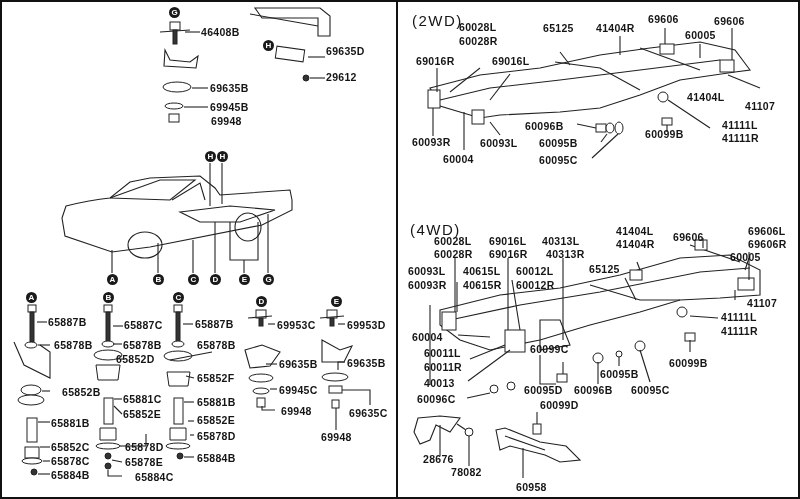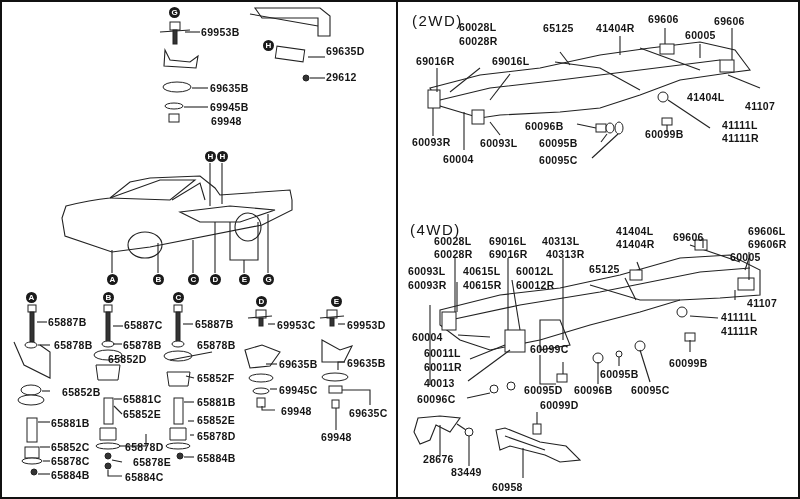--- a/index.html
+++ b/index.html
@@ -250,21 +250,21 @@
   <line class="ln" x1="270" y1="389" x2="277" y2="389"></line>
   <path class="ln" d="M262 406 L262 410 L275 410"></path>
   <line class="ln" x1="338" y1="324" x2="345" y2="324"></line>
   <path class="ln" d="M338 370 L338 362 L345 362"></path>
   <path class="ln" d="M342 390 L370 390 L370 405"></path>
   <line class="ln" x1="336" y1="408" x2="336" y2="430"></line>
 </svg>
 
 <div class="circ" style="left:169px;top:7px">G</div>
 <div class="circ" style="left:263px;top:40px">H</div>
-<div class="lbl" style="left:201px;top:26px">69953B</div>
+<div class="lbl" style="left:201px;top:26px">46408B</div>
 <div class="lbl" style="left:210px;top:82px">69635B</div>
 <div class="lbl" style="left:210px;top:101px">69945B</div>
 <div class="lbl" style="left:211px;top:115px">69948</div>
 <div class="lbl" style="left:326px;top:45px">69635D</div>
 <div class="lbl" style="left:326px;top:71px">29612</div>
 
 <div class="circ" style="left:205px;top:151px">H</div>
 <div class="circ" style="left:217px;top:151px">H</div>
 <div class="circ" style="left:107px;top:274px">A</div>
 <div class="circ" style="left:153px;top:274px">B</div>
@@ -278,26 +278,26 @@
 <div class="lbl" style="left:54px;top:339px">65878B</div>
 <div class="lbl" style="left:62px;top:386px">65852B</div>
 <div class="lbl" style="left:51px;top:417px">65881B</div>
 <div class="lbl" style="left:51px;top:441px">65852C</div>
 <div class="lbl" style="left:51px;top:455px">65878C</div>
 <div class="lbl" style="left:51px;top:469px">65884B</div>
 
 <div class="circ" style="left:103px;top:292px">B</div>
 <div class="lbl" style="left:124px;top:319px">65887C</div>
 <div class="lbl" style="left:123px;top:339px">65878B</div>
-<div class="lbl" style="left:108px;top:353px">65852D</div>
+<div class="lbl" style="left:116px;top:353px">65852D</div>
 <div class="lbl" style="left:123px;top:393px">65881C</div>
 <div class="lbl" style="left:123px;top:408px">65852E</div>
 <div class="lbl" style="left:125px;top:441px">65878D</div>
-<div class="lbl" style="left:133px;top:456px">65878E</div>
-<div class="lbl" style="left:125px;top:471px">65884C</div>
+<div class="lbl" style="left:125px;top:456px">65878E</div>
+<div class="lbl" style="left:135px;top:471px">65884C</div>
 
 <div class="circ" style="left:173px;top:292px">C</div>
 <div class="lbl" style="left:195px;top:318px">65887B</div>
 <div class="lbl" style="left:197px;top:339px">65878B</div>
 <div class="lbl" style="left:197px;top:372px">65852F</div>
 <div class="lbl" style="left:197px;top:396px">65881B</div>
 <div class="lbl" style="left:197px;top:414px">65852E</div>
 <div class="lbl" style="left:197px;top:430px">65878D</div>
 <div class="lbl" style="left:197px;top:452px">65884B</div>
 
@@ -364,14 +364,14 @@
 <div class="lbl" style="left:530px;top:343px">60099C</div>
 <div class="lbl" style="left:669px;top:357px">60099B</div>
 <div class="lbl" style="left:424px;top:377px">40013</div>
 <div class="lbl" style="left:600px;top:368px">60095B</div>
 <div class="lbl" style="left:524px;top:384px">60095D</div>
 <div class="lbl" style="left:574px;top:384px">60096B</div>
 <div class="lbl" style="left:631px;top:384px">60095C</div>
 <div class="lbl" style="left:417px;top:393px">60096C</div>
 <div class="lbl" style="left:540px;top:399px">60099D</div>
 <div class="lbl" style="left:423px;top:453px">28676</div>
-<div class="lbl" style="left:451px;top:466px">83449</div>
-<div class="lbl" style="left:492px;top:481px">60958</div>
+<div class="lbl" style="left:451px;top:466px">78082</div>
+<div class="lbl" style="left:516px;top:481px">60958</div>
 
 </body></html>

